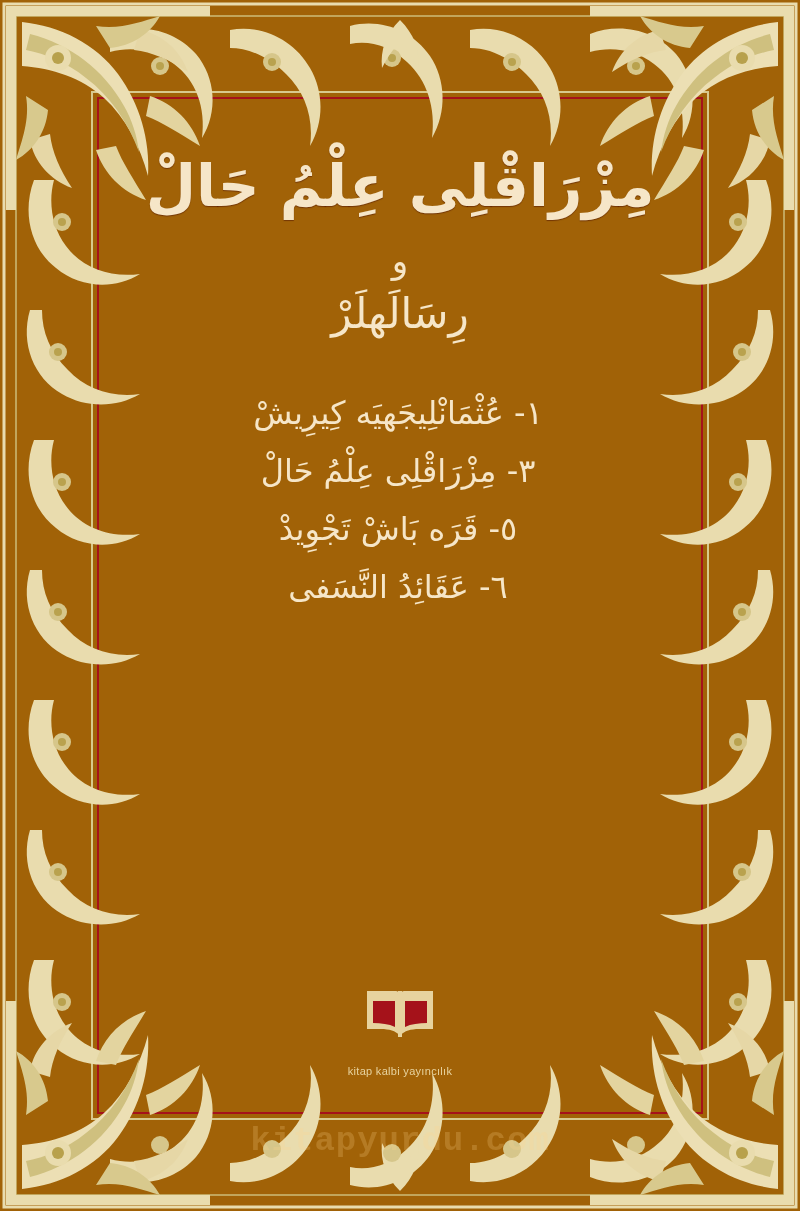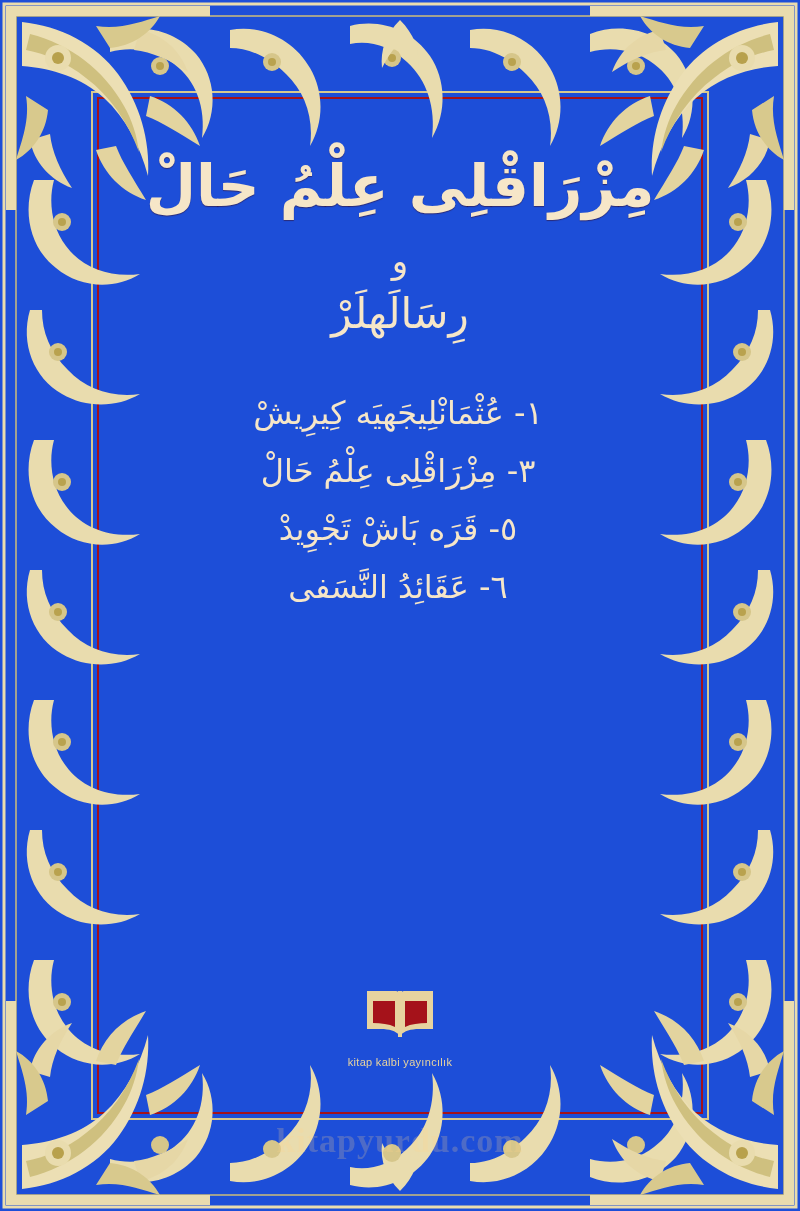--- a/index.html
+++ b/index.html
@@ -8,21 +8,21 @@
     background: #ffffff;
   }
   body {
     font-family: "DejaVu Sans", sans-serif;
   }
   #cover {
     position: relative;
     width: 800px;
     height: 1211px;
     overflow: hidden;
-    background: #1d4ed8;
+    background: #a16207;
   }
   
   .frame-svg {
     position: absolute;
     left: 0;
     top: 0;
     width: 800px;
     height: 1211px;
     pointer-events: none;
   }
@@ -78,34 +78,34 @@
     left: 0;
     right: 0;
     top: 985px;
     text-align: center;
   }
   .logo-mark {
     display: inline-block;
   }
   .logo-text {
     display: block;
-    margin-top: 11px;
+    margin-top: 20px;
     color: #e7d39f;
     font-size: 11px;
     letter-spacing: 0.3px;
     font-family: "Liberation Sans", sans-serif;
   }
   
   .watermark {
     position: absolute;
     left: 0;
     right: 0;
     top: 1122px;
     text-align: center;
-    font-family: Liberation Serif, serif;
+    font-family: Liberation Mono, monospace;
     font-size: 34px;
     font-weight: bold;
     color: rgba(255, 214, 140, 0.22);
     letter-spacing: 1px;
     user-select: none;
   }
 </style>
 </head>
 <body>
 

